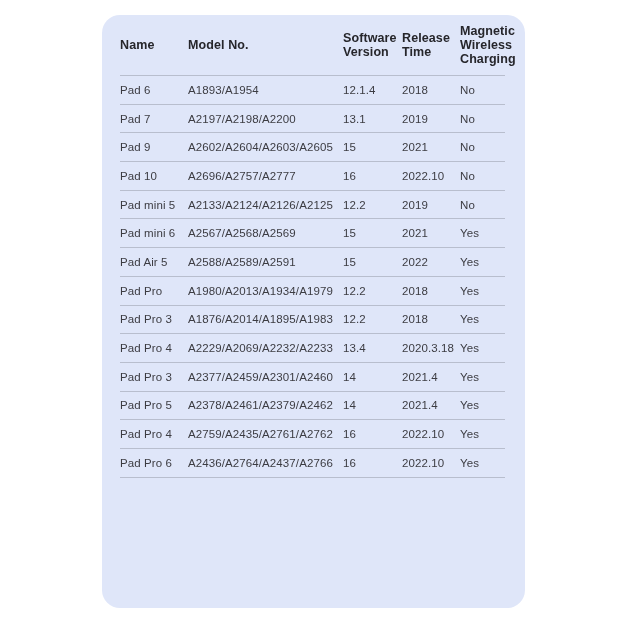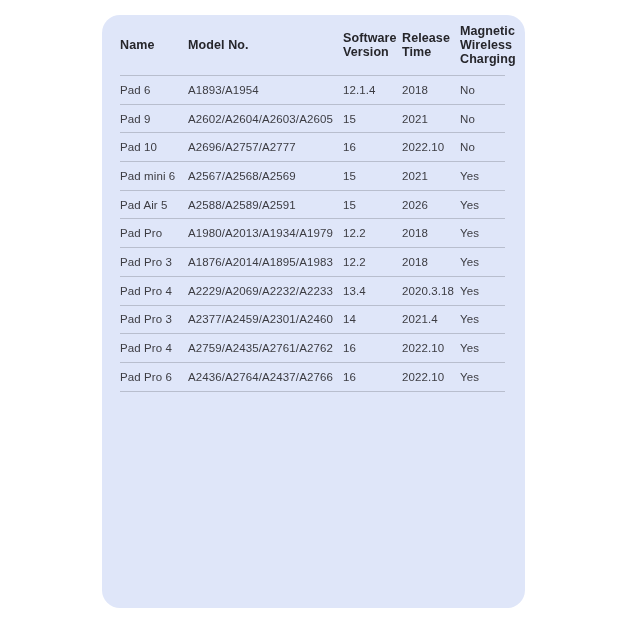--- a/index.html
+++ b/index.html
@@ -78,45 +78,59 @@
     </thead>
     <tbody id="tbody">
         <tr>
     <td>Pad 6</td>
     <td>A1893/A1954</td>
     <td>12.1.4</td>
     <td>2018</td>
     <td>No</td>
   </tr>
         <tr>
+    <td>Pad 7</td>
+    <td>A2197/A2198/A2200</td>
+    <td>13.1</td>
+    <td>2019</td>
+    <td>No</td>
+  </tr>
+        <tr>
     <td>Pad 9</td>
     <td>A2602/A2604/A2603/A2605</td>
     <td>15</td>
     <td>2021</td>
     <td>No</td>
   </tr>
         <tr>
     <td>Pad 10</td>
     <td>A2696/A2757/A2777</td>
     <td>16</td>
     <td>2022.10</td>
     <td>No</td>
   </tr>
         <tr>
+    <td>Pad mini 5</td>
+    <td>A2133/A2124/A2126/A2125</td>
+    <td>12.2</td>
+    <td>2019</td>
+    <td>No</td>
+  </tr>
+        <tr>
     <td>Pad mini 6</td>
     <td>A2567/A2568/A2569</td>
     <td>15</td>
     <td>2021</td>
     <td>Yes</td>
   </tr>
         <tr>
     <td>Pad Air 5</td>
     <td>A2588/A2589/A2591</td>
     <td>15</td>
-    <td>2026</td>
+    <td>2022</td>
     <td>Yes</td>
   </tr>
         <tr>
     <td>Pad Pro</td>
     <td>A1980/A2013/A1934/A1979</td>
     <td>12.2</td>
     <td>2018</td>
     <td>Yes</td>
   </tr>
         <tr>
@@ -134,20 +148,27 @@
     <td>Yes</td>
   </tr>
         <tr>
     <td>Pad Pro 3</td>
     <td>A2377/A2459/A2301/A2460</td>
     <td>14</td>
     <td>2021.4</td>
     <td>Yes</td>
   </tr>
         <tr>
+    <td>Pad Pro 5</td>
+    <td>A2378/A2461/A2379/A2462</td>
+    <td>14</td>
+    <td>2021.4</td>
+    <td>Yes</td>
+  </tr>
+        <tr>
     <td>Pad Pro 4</td>
     <td>A2759/A2435/A2761/A2762</td>
     <td>16</td>
     <td>2022.10</td>
     <td>Yes</td>
   </tr>
         <tr>
     <td>Pad Pro 6</td>
     <td>A2436/A2764/A2437/A2766</td>
     <td>16</td>

